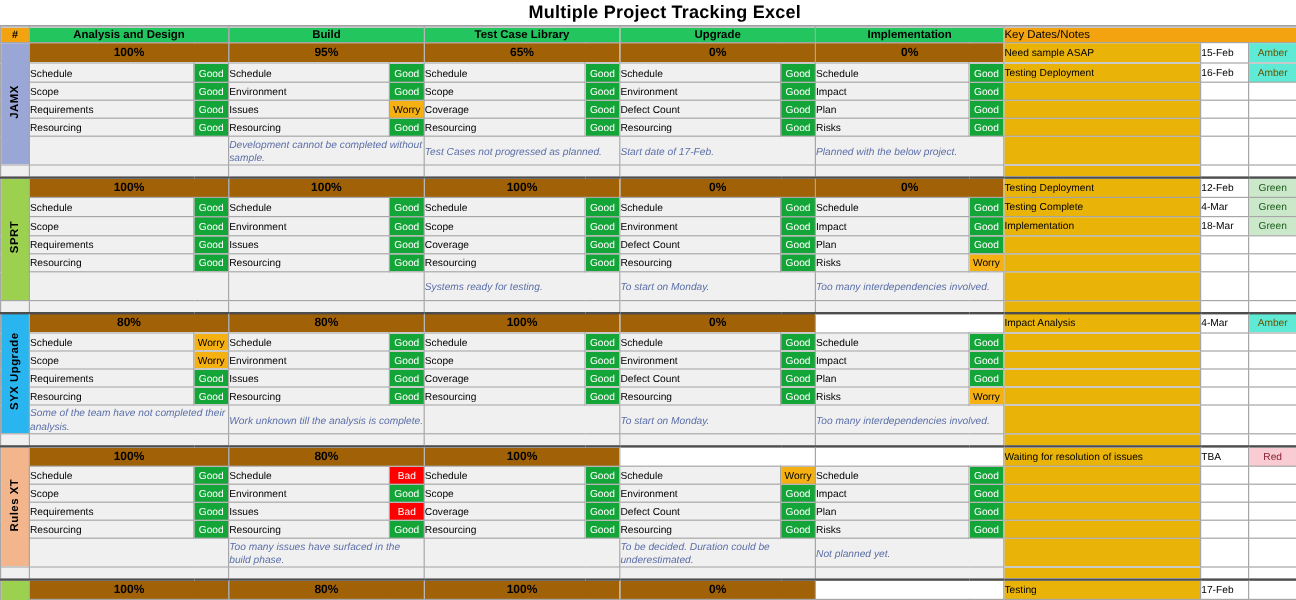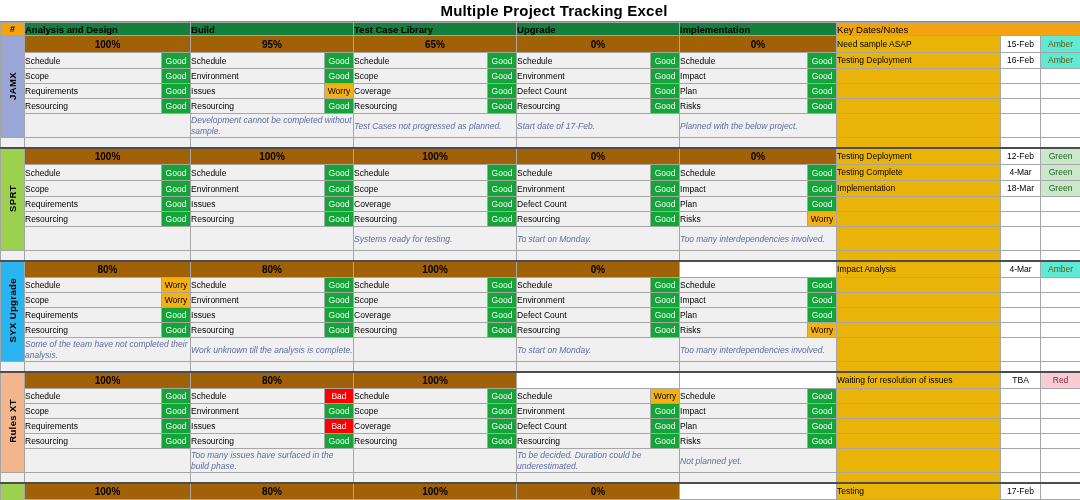--- a/index.html
+++ b/index.html
@@ -29,21 +29,21 @@
     padding:0;margin:0;vertical-align:middle;
     border:1px solid #a6a6a6;box-sizing:border-box;overflow:hidden;
   }
 
   
   .hdr-hash{
     background:#f2a30f;font-weight:bold;text-align:center;font-size:9px;color:#000;
     border:1px solid #808080;
   }
   .hdr-phase{
-    background:#15803d;font-weight:bold;font-size:9.5px;color:#000;
+    background:#22c55e;font-weight:bold;text-align:center;font-size:9.5px;color:#000;
     border:1px solid #808080;
   }
   .hdr-keydates{
     background:#f2a30f;font-weight:normal;font-size:9.5px;color:#000;
     border:1px solid #808080;
   }
 
   
   .proj-label{
     text-align:center;vertical-align:middle;font-weight:bold;font-size:9.5px;
@@ -87,21 +87,21 @@
     border:1px solid #b8b8b8;
   }
   .cmt span{display:block;padding-top:1px;}
 
   
   .kd-note{
     background:#eab308;padding-left:3px;font-size:8.5px;height:15px;line-height:15px;
     white-space:nowrap;border:1px solid #bdbdbd;color:#000;
   }
   .kd-date{
-    background:#ffffff;text-align:center;font-size:8.5px;height:15px;line-height:15px;
+    background:#ffffff;font-size:8.5px;height:15px;line-height:15px;
     border:1px solid #bdbdbd;color:#000;
   }
   .kd-stat{
     text-align:center;font-size:8.5px;height:15px;line-height:15px;
     border:1px solid #bdbdbd;
   }
   .k-amber{background:#5eead4;color:#6b5400;}
   .k-green{background:#cbe8cb;color:#1d5c1d;}
   .k-red{background:#f9ccd4;color:#8c1f31;}
   .k-none{background:#ffffff;color:#ffffff;}

